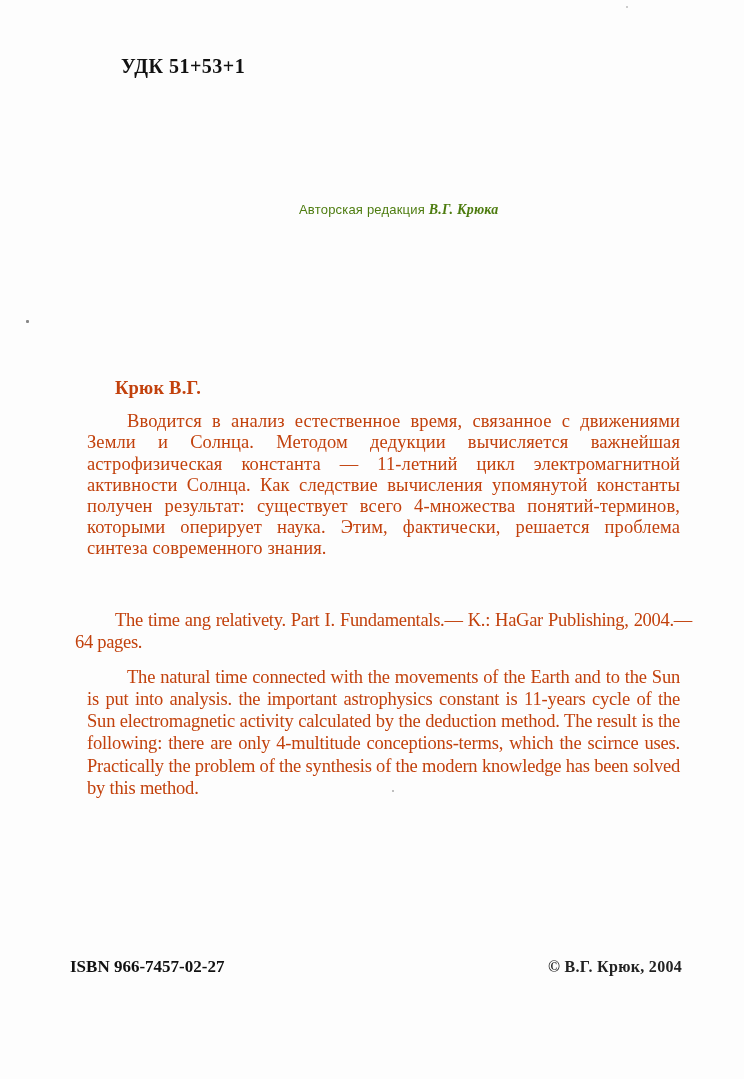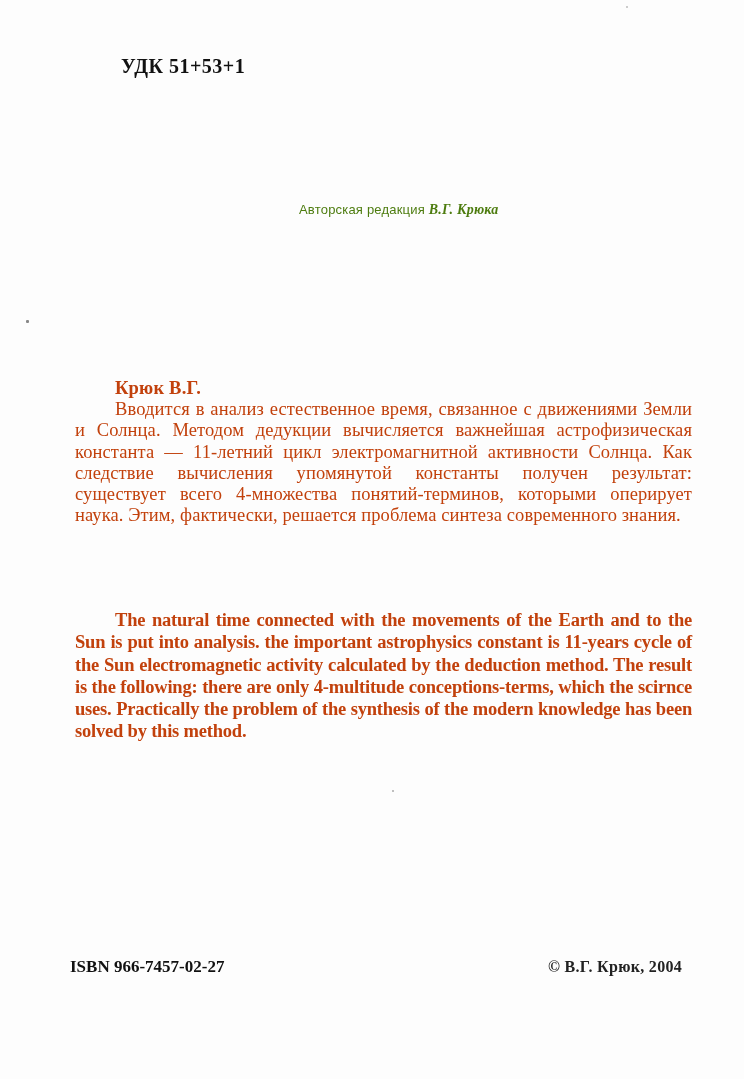--- a/index.html
+++ b/index.html
@@ -76,28 +76,27 @@
     .title-line.en {
       text-align-last: left;
       text-align: justify;
       text-indent: 40px;
       padding-left: 0;
       letter-spacing: -0.3px;
     }
     .abstract {
       text-align: justify;
       text-indent: 40px;
-      margin: 0;
+      margin: 12px;
     }
     .abstract.ru {
       letter-spacing: 0.1px;
     }
     .abstract.en {
       letter-spacing: -0.2px;
-      font-weight: bold;
     }
     .footer-isbn {
       position: absolute;
       left: 70px;
       top: 957px;
       font-size: 17px;
       font-weight: bold;
       color: #111;
     }
     .footer-copyright {
@@ -126,20 +125,21 @@
     <span>Авторская редакция</span>
     <span class="editor-name">В.Г. Крюка</span>
   </div>
 
   <div class="block block-ru">
     <div class="author">Крюк В.Г.</div>
     <p class="abstract ru">Вводится в анализ естественное время, связанное с движениями Земли и Солнца. Методом дедукции вычисляется важнейшая астрофизическая константа — 11-летний цикл электромагнитной активности Солнца. Как следствие вычисления упомянутой константы получен результат: существует всего 4-множества понятий-терминов, которыми оперирует наука. Этим, фактически, решается проблема синтеза современного знания.</p>
   </div>
 
   <div class="block block-en">
+    <div class="title-line en">The time ang relativety. Part I. Fundamentals.— K.: HaGar Publishing, 2004.— 64 pages.</div>
     <p class="abstract en">The natural time connected with the movements of the Earth and to the Sun is put into analysis. the important astrophysics constant is 11-years cycle of the Sun electromagnetic activity calculated by the deduction method. The result is the following: there are only 4-multitude conceptions-terms, which the scirnce uses. Practically the problem of the synthesis of the modern knowledge has been solved by this method.</p>
   </div>
 
   <div class="footer-isbn">ISBN 966-7457-02-27</div>
   <div class="footer-copyright">© В.Г. Крюк, 2004</div>
 
   <div class="speck" style="left:26px;top:320px;width:3px;height:3px;"></div>
   <div class="speck" style="left:626px;top:6px;width:2px;height:2px;background:#bbb;"></div>
   <div class="speck" style="left:392px;top:790px;width:2px;height:2px;background:#aaa;"></div>
 </div>

